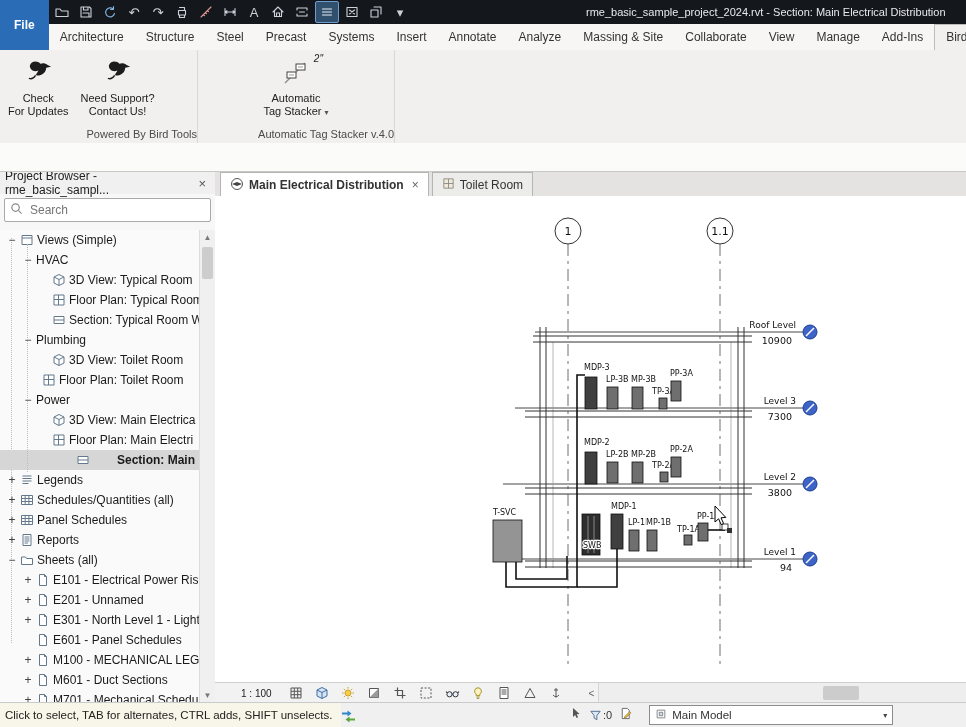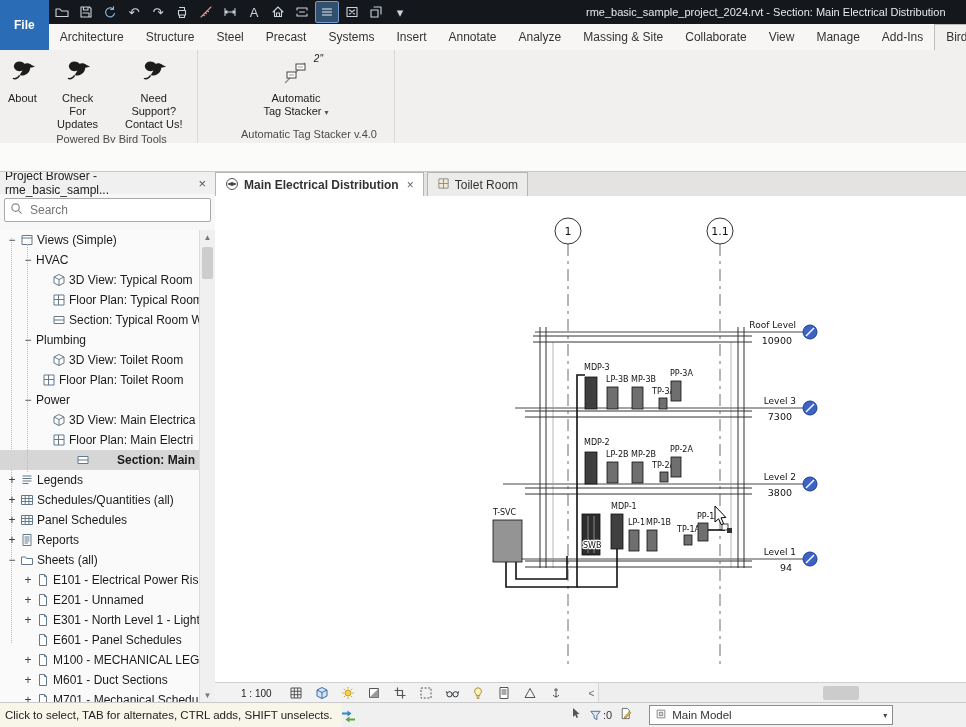--- a/index.html
+++ b/index.html
@@ -20,21 +20,21 @@
   .rtab.file{background:#2a6cb5;color:#fff;font-weight:bold;padding:12px 14px;}
   .rtab.active{background:#f1f0ee;border:1px solid #bcbcbc;border-bottom:none;height:25px;line-height:25px;}
   .ribbon-body{position:absolute;top:50px;left:0;right:0;height:93px;background:#f1f0ee;border-bottom:1px solid #c3c3c3;display:flex;}
   .rpanel{height:100%;border-right:1px solid #d8d8d8;display:flex;flex-direction:column;position:relative;}
   .rpanel-buttons{flex:1;display:flex;align-items:stretch;padding:2px 2px 0;}
   .rbtn{display:flex;flex-direction:column;align-items:center;padding:2px 6px 0;font-size:11px;line-height:13px;
         text-align:center;color:#222;cursor:default;}
   .rbtn .ricon{height:38px;display:flex;align-items:center;justify-content:center;position:relative;}
   .badge{position:absolute;top:-2px;right:-12px;font-size:10px;font-style:italic;color:#222;}
   .caret{font-size:8px;color:#555;}
-  .rpanel-label{height:17px;line-height:17px;text-align:center;font-size:11px;color:#4a4a4a;padding-left:26px;}
+  .rpanel-label{height:17px;line-height:17px;text-align:right;font-size:11px;color:#4a4a4a;padding-left:26px;}
   .optionsbar{position:absolute;top:143px;left:0;right:0;height:28px;background:#fbfbfa;}
   
   .browser{position:absolute;top:171px;left:0;width:215px;bottom:24px;background:#f7f7f7;border-top:1px solid #c8c8c8;
            border-right:1px solid #a5a5a5;overflow:hidden;}
   .browser-header{height:22px;display:flex;align-items:center;padding:0 5px;background:#f0f0f0;color:#222;}
   .browser-close{margin-left:auto;width:16px;text-align:center;color:#555;font-size:13px;}
   .searchbox{margin:4px 4px 2px;height:22px;border:1px solid #a9a9a9;border-radius:2px;background:#fff;
              display:flex;align-items:center;padding:0 5px;gap:5px;}
   .searchbox input{border:0;outline:0;flex:1;font-size:12px;color:#6d28d9;background:transparent;font-family:inherit;}
   .tree{position:absolute;top:58px;left:0;right:15px;bottom:0;background:#fafafa;overflow:hidden;}
@@ -44,21 +44,21 @@
   .trow.selected{background:#d6d6d6;font-weight:bold;}
   .texp{width:12px;text-align:center;color:#444;font-size:12px;flex:none;}
   .ticon{width:17px;flex:none;display:flex;justify-content:center;align-items:center;}
   .tlabel{overflow:hidden;padding-left:2px;}
   .vscroll{position:absolute;top:58px;right:0;width:15px;bottom:0;background:#f0f0f0;border-left:1px solid #dcdcdc;}
   .vscroll .arr{height:15px;text-align:center;font-size:8px;line-height:15px;color:#777;}
   .vscroll .arr.down{position:absolute;bottom:0;left:0;right:0;}
   .vthumb{position:absolute;top:17px;left:2px;right:2px;height:32px;background:#cdcdcd;border-radius:2px;}
   
   .docarea{position:absolute;left:215px;top:171px;right:0;bottom:24px;background:#e9e8e7;border-top:1px solid #c8c8c8;}
-  .vtabs{height:24px;display:flex;align-items:center;background:#e4e3e2;border-bottom:1px solid #9f9f9f;gap:3px;}
+  .vtabs{height:24px;display:flex;align-items:center;background:#e4e3e2;border-bottom:1px solid #9f9f9f;padding-left:5px;gap:3px;}
   .vtab{height:23px;display:flex;align-items:center;gap:5px;padding:0 9px;background:#ececeb;border:1px solid #b5b5b5;
         border-bottom:none;color:#333;white-space:nowrap;}
   .vtab.active{background:#fff;font-weight:bold;height:24px;margin-bottom:-1px;}
   .vtab .close{color:#666;margin-left:3px;font-weight:normal;}
   .canvas{position:absolute;top:24px;left:0;right:0;bottom:20px;background:#fff;overflow:hidden;}
   #dwg text{font-family:"DejaVu Sans",sans-serif;fill:#111;}
   #dwg .grid-num{font-size:11px;}
   #dwg .lvl-name{font-size:9px;}
   #dwg .lvl-elev{font-size:9.5px;}
   #dwg .eq-label{font-size:8px;paint-order:stroke;stroke:#fff;stroke-width:2.5px;stroke-linejoin:round;}
@@ -178,29 +178,20 @@
 <div class="ribbon-body">
   <div class="rpanel" style="width:197px">
     <div class="rpanel-buttons" id="bird-buttons">
         <div class="rbtn">
           <div class="ricon">
             <span><svg width="27" height="27" viewBox="0 0 28 28">
                 <path d="M5 8 C6 3 13 2 16 6 C18 5 21 5 23 7 L27 9 L22 10 C22 15 17 19 11 18 L14 13 C9 15 5 12 5 8 Z" fill="#1c1c1c"></path>
                 <path d="M11 18 C9 21 6 22 4 21" stroke="#1c1c1c" stroke-width="1.4" fill="none"></path>
               </svg></span>
           </div>
-          <div>About</div>
-        </div>
-        <div class="rbtn">
-          <div class="ricon">
-            <span><svg width="27" height="27" viewBox="0 0 28 28">
-                <path d="M5 8 C6 3 13 2 16 6 C18 5 21 5 23 7 L27 9 L22 10 C22 15 17 19 11 18 L14 13 C9 15 5 12 5 8 Z" fill="#1c1c1c"></path>
-                <path d="M11 18 C9 21 6 22 4 21" stroke="#1c1c1c" stroke-width="1.4" fill="none"></path>
-              </svg></span>
-          </div>
           <div>Check</div>
           <div>For Updates</div>
         </div>
         <div class="rbtn">
           <div class="ricon">
             <span><svg width="27" height="27" viewBox="0 0 28 28">
                 <path d="M5 8 C6 3 13 2 16 6 C18 5 21 5 23 7 L27 9 L22 10 C22 15 17 19 11 18 L14 13 C9 15 5 12 5 8 Z" fill="#1c1c1c"></path>
                 <path d="M11 18 C9 21 6 22 4 21" stroke="#1c1c1c" stroke-width="1.4" fill="none"></path>
               </svg></span>
           </div>

